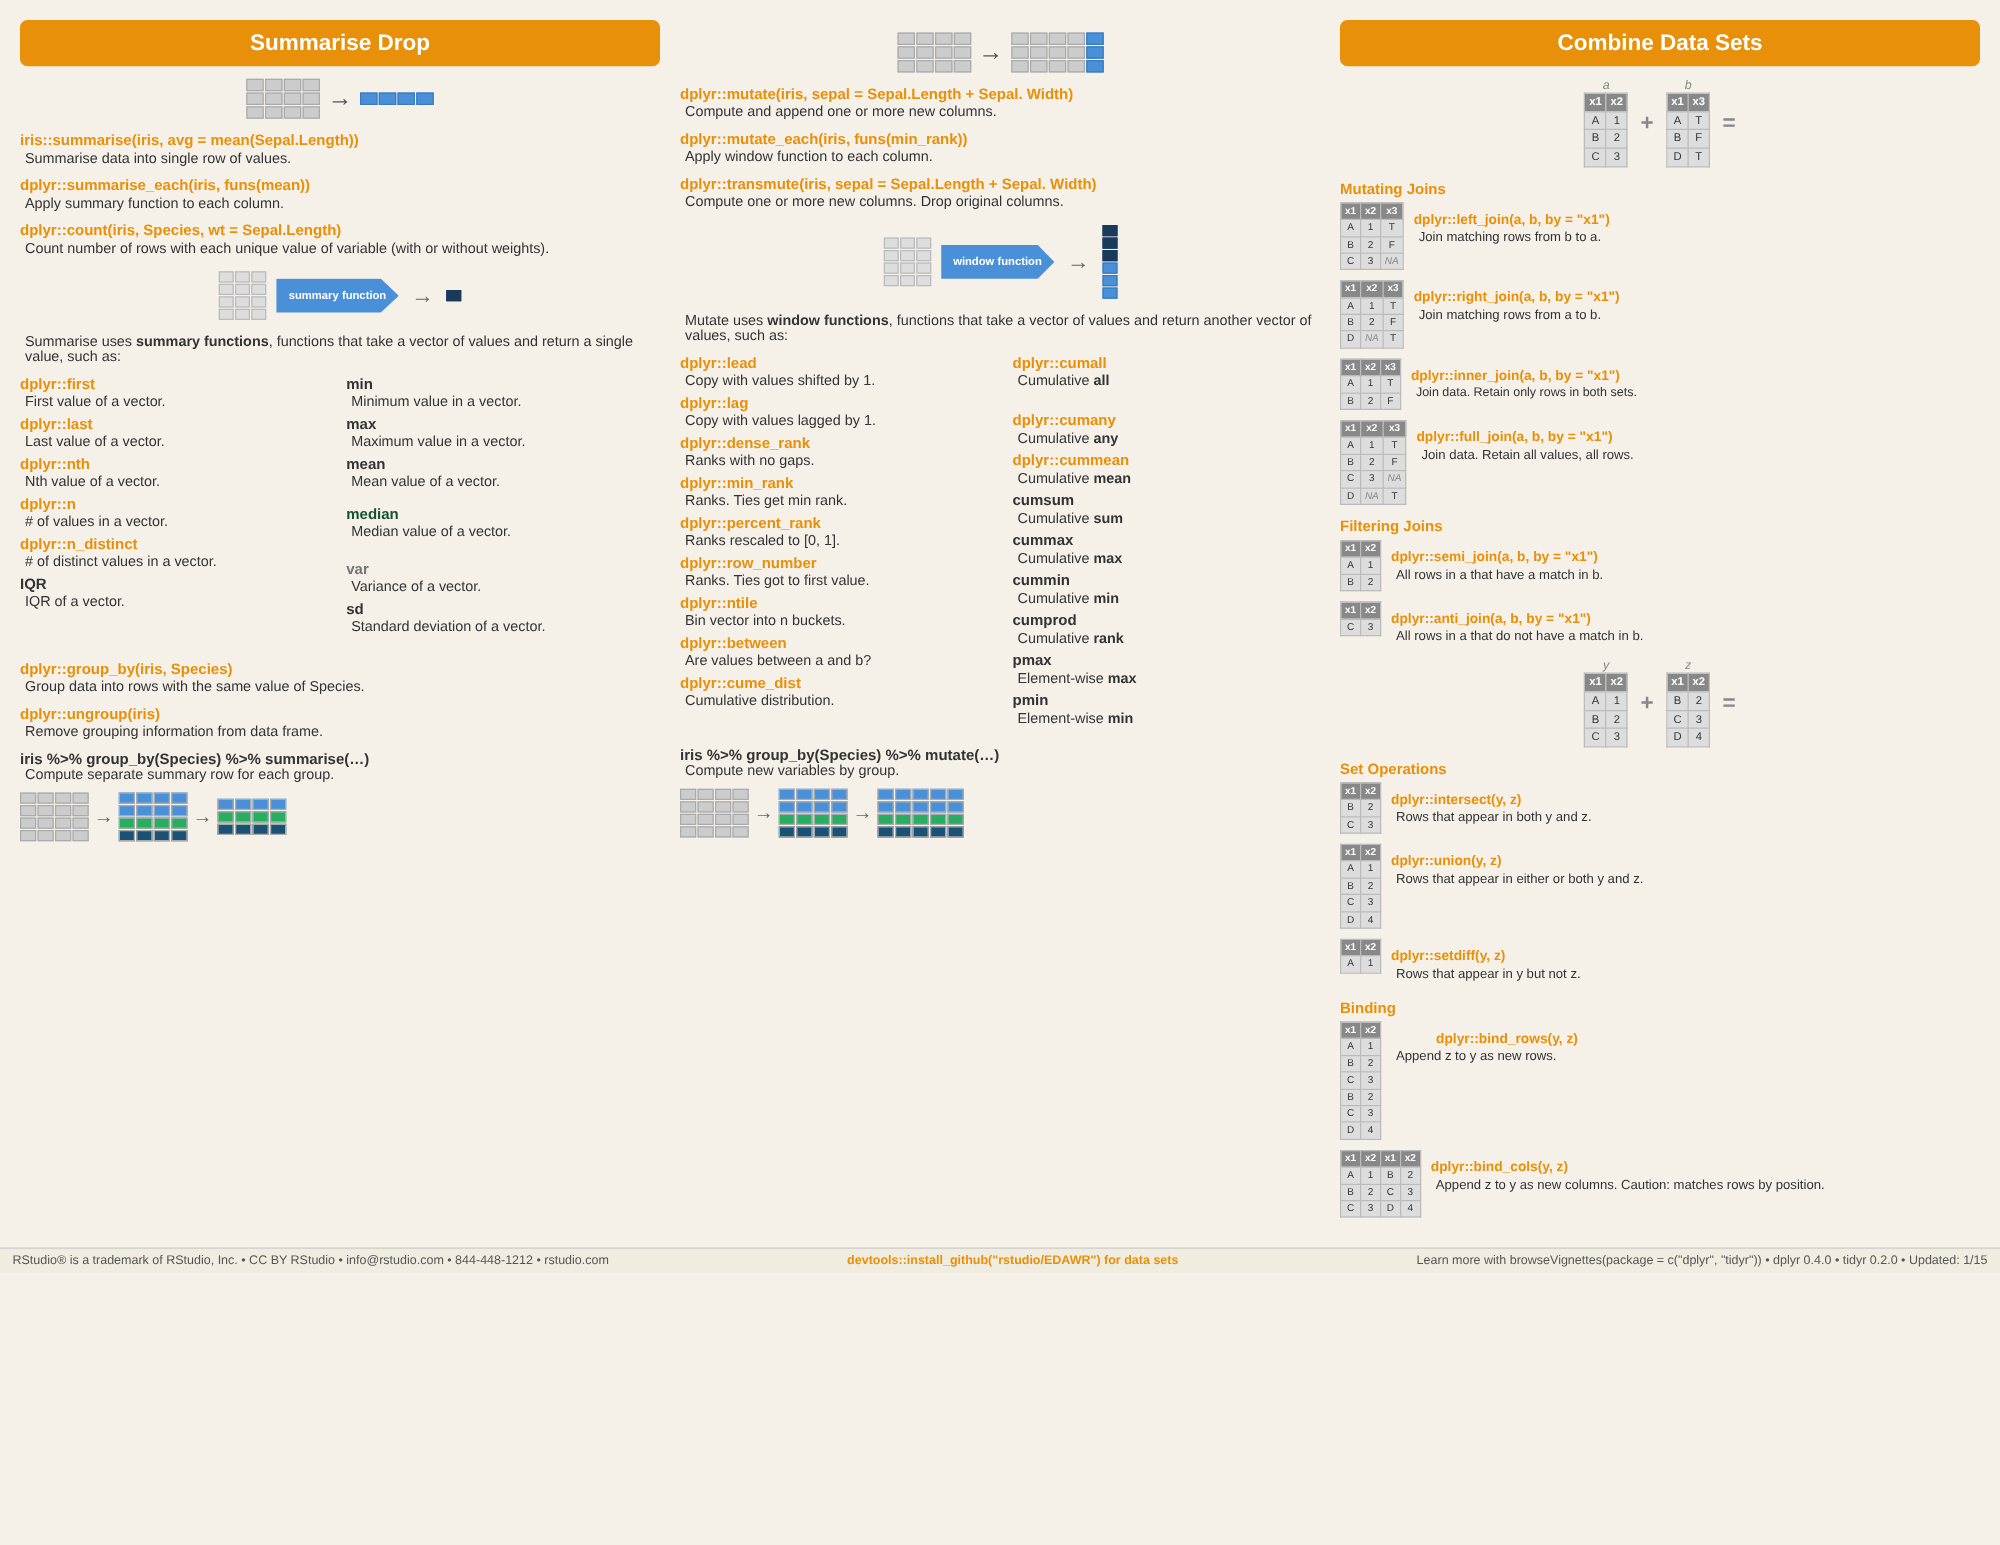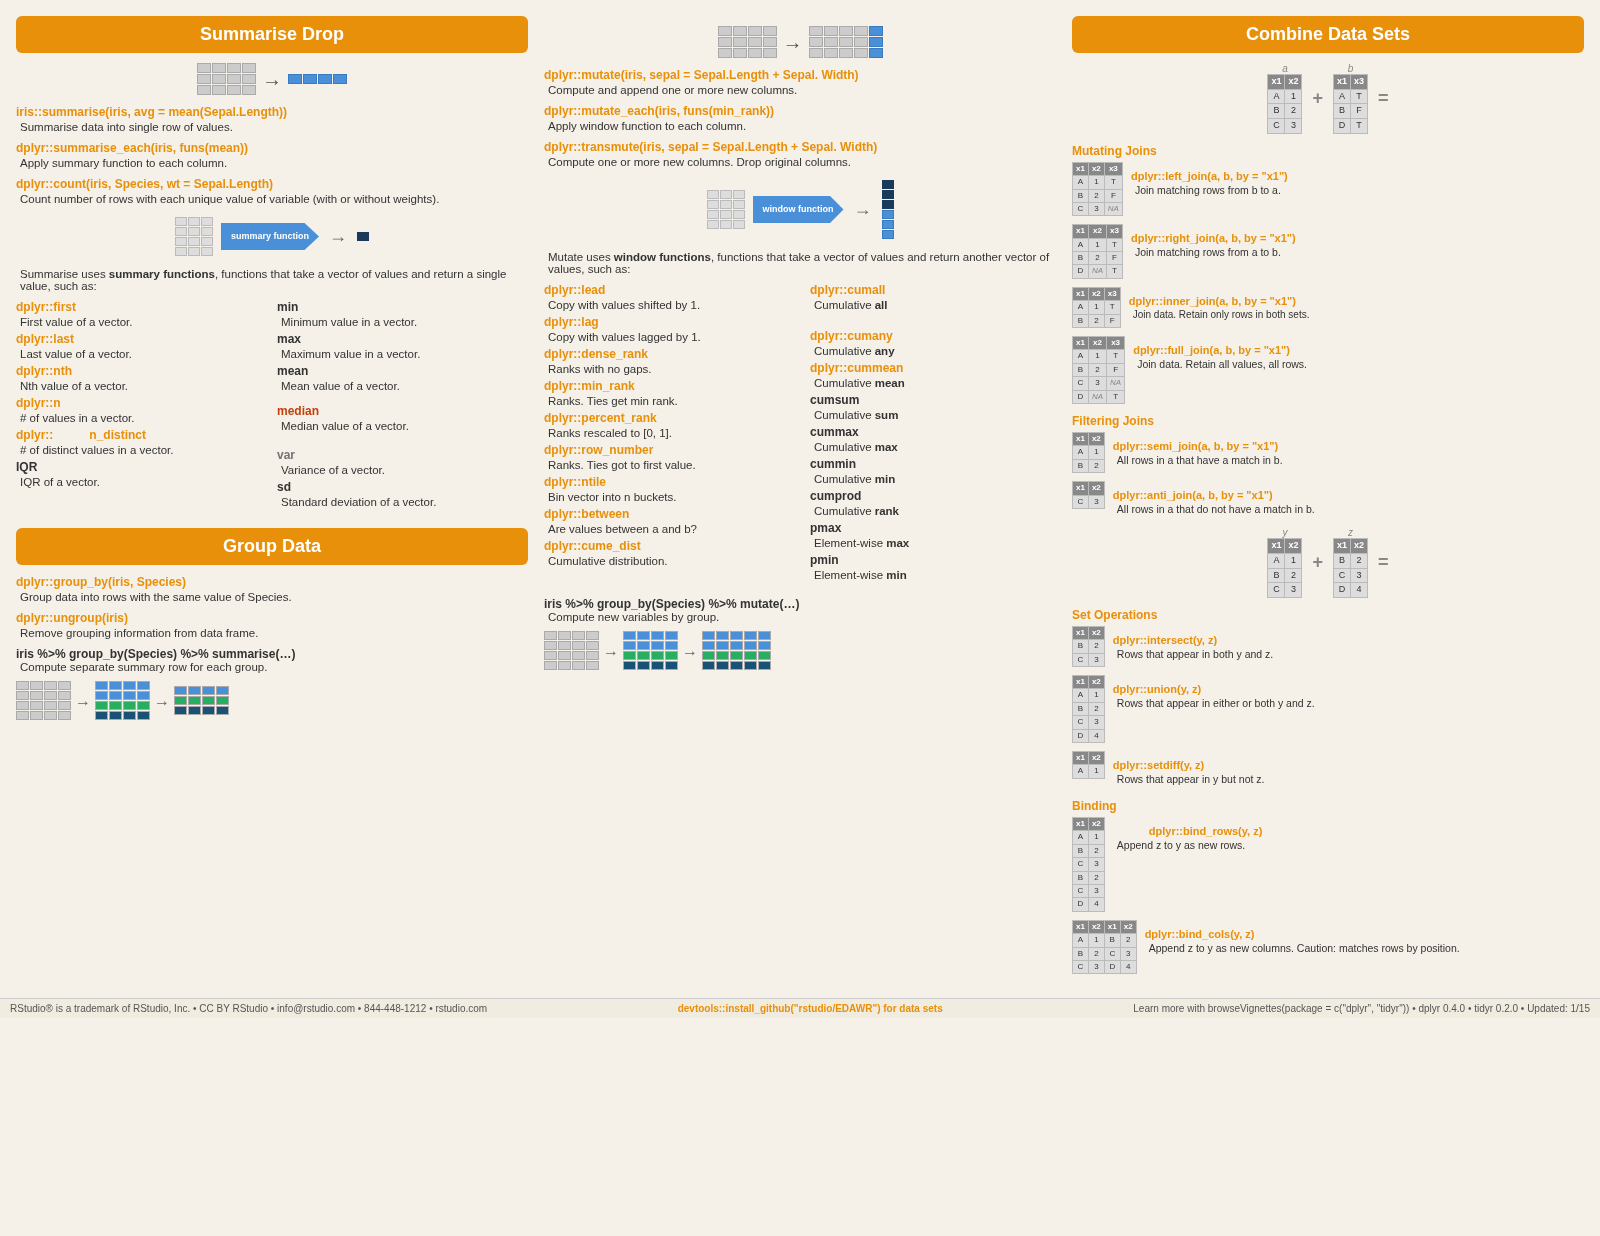--- a/index.html
+++ b/index.html
@@ -277,21 +277,21 @@
         </div>
         <div class="func-item">
           <div class="code-line" style="margin-top:2px;">dplyr::<span class="bold" style="color:#e8900a;">nth</span></div>
           <div class="desc-line">Nth value of a vector.</div>
         </div>
         <div class="func-item">
           <div class="code-line" style="margin-top:2px;">dplyr::<span class="bold" style="color:#e8900a;">n</span></div>
           <div class="desc-line"># of values in a vector.</div>
         </div>
         <div class="func-item">
-          <div class="code-line" style="margin-top:2px;">dplyr::<span class="bold" style="color:#e8900a;margin-left:36px;">n_distinct</span></div>
+          <div class="code-line" style="margin-top:2px;">dplyr::<span class="bold" style="color:#e8900a;">n_distinct</span></div>
           <div class="desc-line"># of distinct values in a vector.</div>
         </div>
         <div class="func-item">
           <div class="code-line" style="margin-top:2px;"><span class="bold" style="color:#333;">IQR</span></div>
           <div class="desc-line">IQR of a vector.</div>
         </div>
       </div>
       <div>
         <div class="func-item">
           <div class="code-line" style="margin-top:2px;color:#333;font-weight:bold;">min</div>
@@ -299,38 +299,35 @@
         </div>
         <div class="func-item">
           <div class="code-line" style="margin-top:2px;color:#333;font-weight:bold;">max</div>
           <div class="desc-line">Maximum value in a vector.</div>
         </div>
         <div class="func-item">
           <div class="code-line" style="margin-top:2px;color:#333;font-weight:bold;">mean</div>
           <div class="desc-line">Mean value of a vector.</div>
         </div>
         <div class="func-item">
-          <div class="code-line" style="margin-top:12px;color:#c2410c;font-weight:bold;">median</div>
+          <div class="code-line" style="margin-top:12px;color:#14532d;font-weight:bold;">median</div>
           <div class="desc-line">Median value of a vector.</div>
         </div>
         <div class="func-item">
           <div class="code-line" style="margin-top:16px;color:#737373;font-weight:bold;">var</div>
           <div class="desc-line">Variance of a vector.</div>
         </div>
         <div class="func-item">
           <div class="code-line" style="margin-top:2px;color:#333;font-weight:bold;">sd</div>
           <div class="desc-line">Standard deviation of a vector.</div>
         </div>
       </div>
     </div>
 
     <div style="margin-top:16px;">
-      <div class="section-header">
-        <span>Group Data</span>
-      </div>
 
       <div class="code-line">
         <span>dplyr::group_by(iris, Species)</span>
       </div>
       <div class="desc-line">
         <span>Group data into rows with the same value of Species.</span>
       </div>
 
       <div class="code-line">
         <span>dplyr::ungroup(iris)</span>

